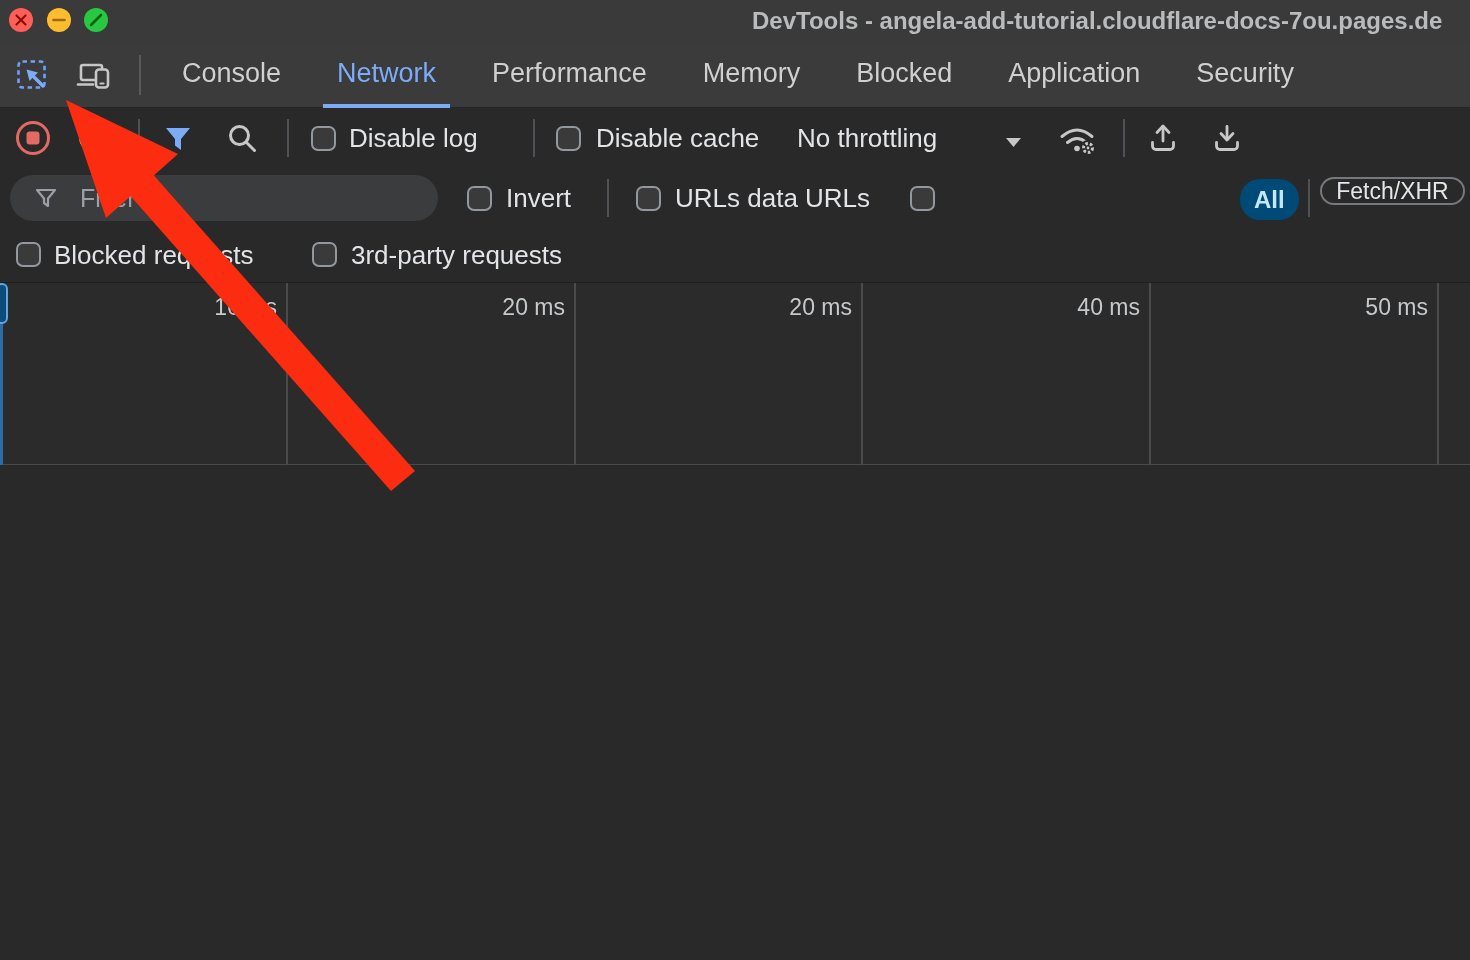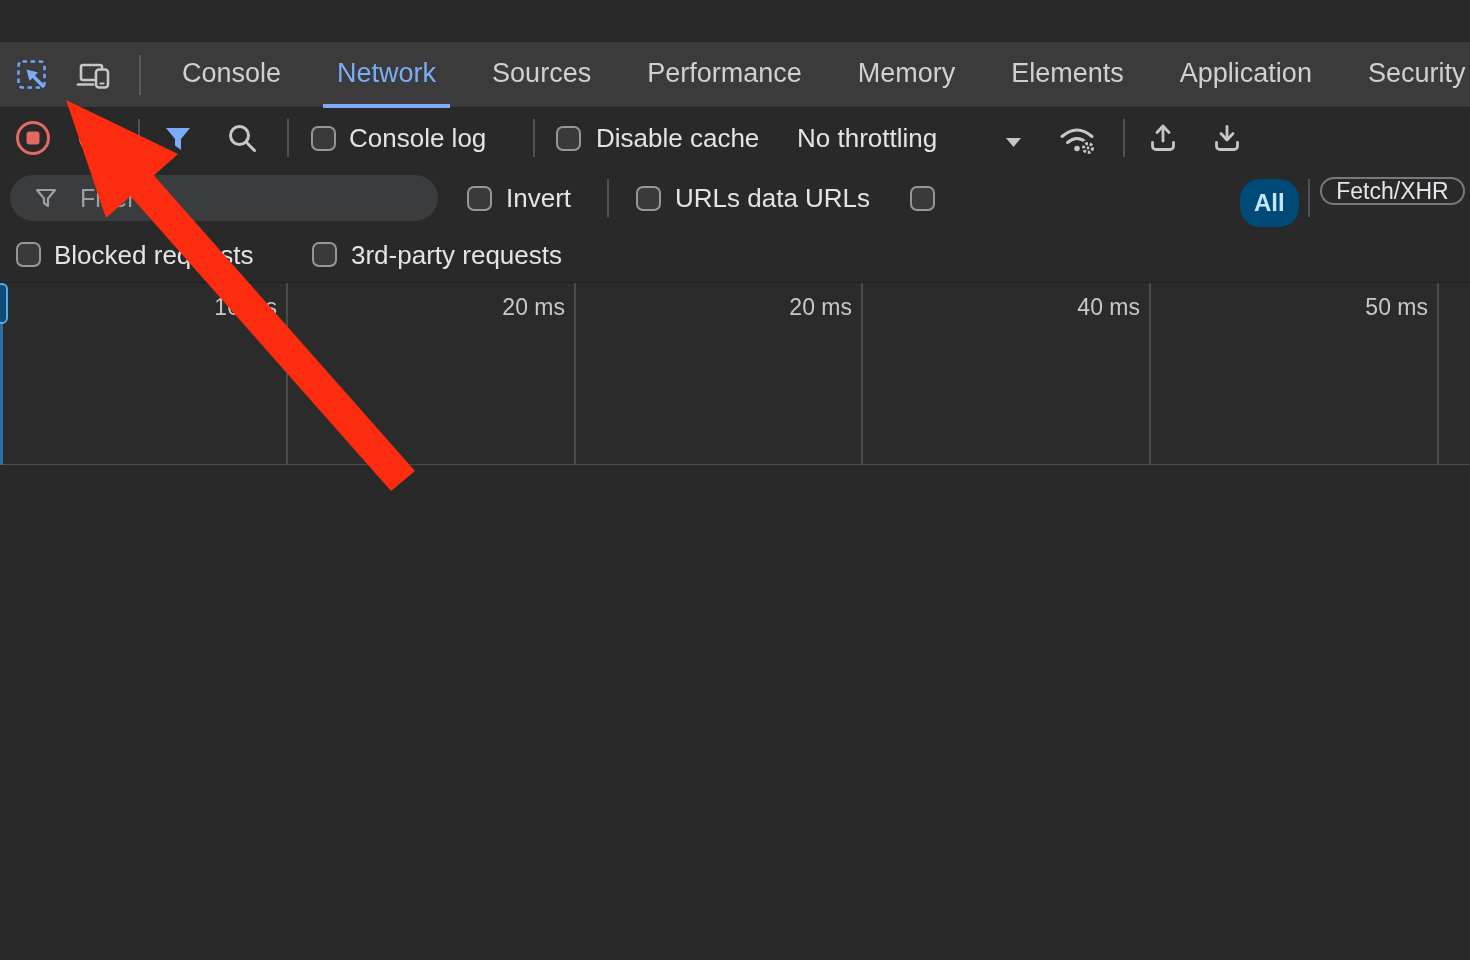--- a/index.html
+++ b/index.html
@@ -40,21 +40,21 @@
   .lbl { position:absolute; font-size:26px; color:#e2e4e7; white-space:nowrap; }
 
   
   .filter-pill { position:absolute; left:10px; top:7px; width:428px; height:46px;
     border-radius:23px; background:#3a3c3e; }
   .filter-input { position:absolute; left:70px; top:6px; width:340px; height:34px;
     background:transparent; border:none; outline:none; font-size:25px; color:#d7d9dc;
     font-family:"Liberation Sans", sans-serif; }
   .filter-input::placeholder { color:#9aa0a6; }
 
-  .chip-all { position:absolute; left:1240px; top:11px; height:48px; border-radius:20px;
+  .chip-all { position:absolute; left:1240px; top:11px; height:41px; border-radius:20px;
     background:#004a77; color:#c2e7ff; font-size:24px; font-weight:600; padding:0 14px;
     display:flex; align-items:center; }
   .btn-fetch { position:absolute; left:1320px; top:9px; height:28px; width:145px;
     border:2.5px solid #75787c; border-radius:22px; color:#e4e6e9; font-size:23px;
     display:flex; align-items:center; justify-content:center; white-space:nowrap; }
 
   
   .timeline { position:absolute; left:0; top:283px; width:1470px; height:182px;
     background:#2b2b2b; border-bottom:1px solid #4a4a4a; }
   .tick-div { position:absolute; top:0; width:2px; height:182px; background:#4b4b4b; }
@@ -66,20 +66,39 @@
   
   .main { position:absolute; left:0; top:466px; width:1470px; height:494px; background:#292929; }
 
   .arrow-overlay { position:absolute; left:0; top:0; z-index:50; pointer-events:none; }
 </style>
 </head>
 <body>
 
 <div class="stage">
 
+  <div class="titlebar">
+    <span class="tl tl-close">
+      <svg width="24" height="24">
+        <line x1="7.5" y1="7.5" x2="16.5" y2="16.5" stroke="#8c0e08" stroke-width="2.2" stroke-linecap="round"></line>
+        <line x1="16.5" y1="7.5" x2="7.5" y2="16.5" stroke="#8c0e08" stroke-width="2.2" stroke-linecap="round"></line>
+      </svg>
+    </span>
+    <span class="tl tl-min">
+      <svg width="24" height="24">
+        <line x1="6.5" y1="12" x2="17.5" y2="12" stroke="#9a6b10" stroke-width="2.6" stroke-linecap="round"></line>
+      </svg>
+    </span>
+    <span class="tl tl-zoom">
+      <svg width="24" height="24">
+        <line x1="7" y1="17" x2="17" y2="7" stroke="#0a630c" stroke-width="2.6" stroke-linecap="round"></line>
+      </svg>
+    </span>
+    <div class="win-title">DevTools - angela-add-tutorial.cloudflare-docs-7ou.pages.de</div>
+  </div>
 
   <div class="tabbar">
     <div class="icon-btn" style="left:14px;">
       <svg width="34" height="34">
         <rect x="2.5" y="2.5" width="26" height="26" rx="4" fill="none" stroke="#6ea2f8" stroke-width="2.6" stroke-dasharray="4.5 3.6"></rect>
         <line x1="17.5" y1="17.5" x2="27" y2="27" stroke="#7cacf8" stroke-width="3.4" stroke-linecap="round"></line>
         <polygon points="10.5,10.5 22,13.5 13.5,22" fill="#7cacf8"></polygon>
       </svg>
     </div>
     <div class="icon-btn" style="left:76px;">
@@ -87,24 +106,23 @@
         <rect x="5" y="5" width="21" height="15" rx="2" fill="none" stroke="#c7c7c7" stroke-width="2.6"></rect>
         <line x1="2" y1="24.5" x2="17" y2="24.5" stroke="#c7c7c7" stroke-width="2.6" stroke-linecap="round"></line>
         <rect x="20" y="9.5" width="12" height="18" rx="3" fill="#3b3b3b" stroke="#c7c7c7" stroke-width="2.6"></rect>
         <line x1="24.5" y1="23.5" x2="27.5" y2="23.5" stroke="#c7c7c7" stroke-width="2.2" stroke-linecap="round"></line>
       </svg>
     </div>
     <div class="tab-sep"></div>
     <div class="tabs">
       <div class="tab">Console</div>
       <div class="tab active">Network</div>
-      <div class="tab">Sources</div>
       <div class="tab">Performance</div>
       <div class="tab">Memory</div>
-      <div class="tab">Elements</div>
+      <div class="tab">Blocked</div>
       <div class="tab">Application</div>
       <div class="tab">Security</div>
     </div>
   </div>
 
   <div class="row toolbar">
     <div style="position:absolute; left:14px; top:11px;">
       <svg width="38" height="38">
         <circle cx="19" cy="19" r="15.5" fill="none" stroke="#e46962" stroke-width="3"></circle>
         <rect x="12.5" y="12.5" width="13" height="13" rx="3" fill="#e46962"></rect>
@@ -123,21 +141,21 @@
       </svg>
     </div>
     <div style="position:absolute; left:226px; top:14px;">
       <svg width="34" height="34">
         <circle cx="13.5" cy="13.5" r="9" fill="none" stroke="#c7c7c7" stroke-width="3"></circle>
         <line x1="20.5" y1="20.5" x2="28.5" y2="28.5" stroke="#c7c7c7" stroke-width="3" stroke-linecap="round"></line>
       </svg>
     </div>
     <div class="vsep" style="left:287px;"></div>
     <span class="cb" style="left:311px; top:18px;"></span>
-    <span class="lbl" style="left:349px; top:15px;">Console log</span>
+    <span class="lbl" style="left:349px; top:15px;">Disable log</span>
     <div class="vsep" style="left:533px;"></div>
     <span class="cb" style="left:556px; top:18px;"></span>
     <span class="lbl" style="left:596px; top:15px;">Disable cache</span>
     <span class="lbl" style="left:797px; top:15px;">No throttling</span>
     <span style="position:absolute; left:1006px; top:26px;">
       <svg width="16" height="10">
         <polygon points="0,0 15,0 7.5,9" fill="#c7c7c7"></polygon>
       </svg>
     </span>
     <div style="position:absolute; left:1058px; top:13px;">

